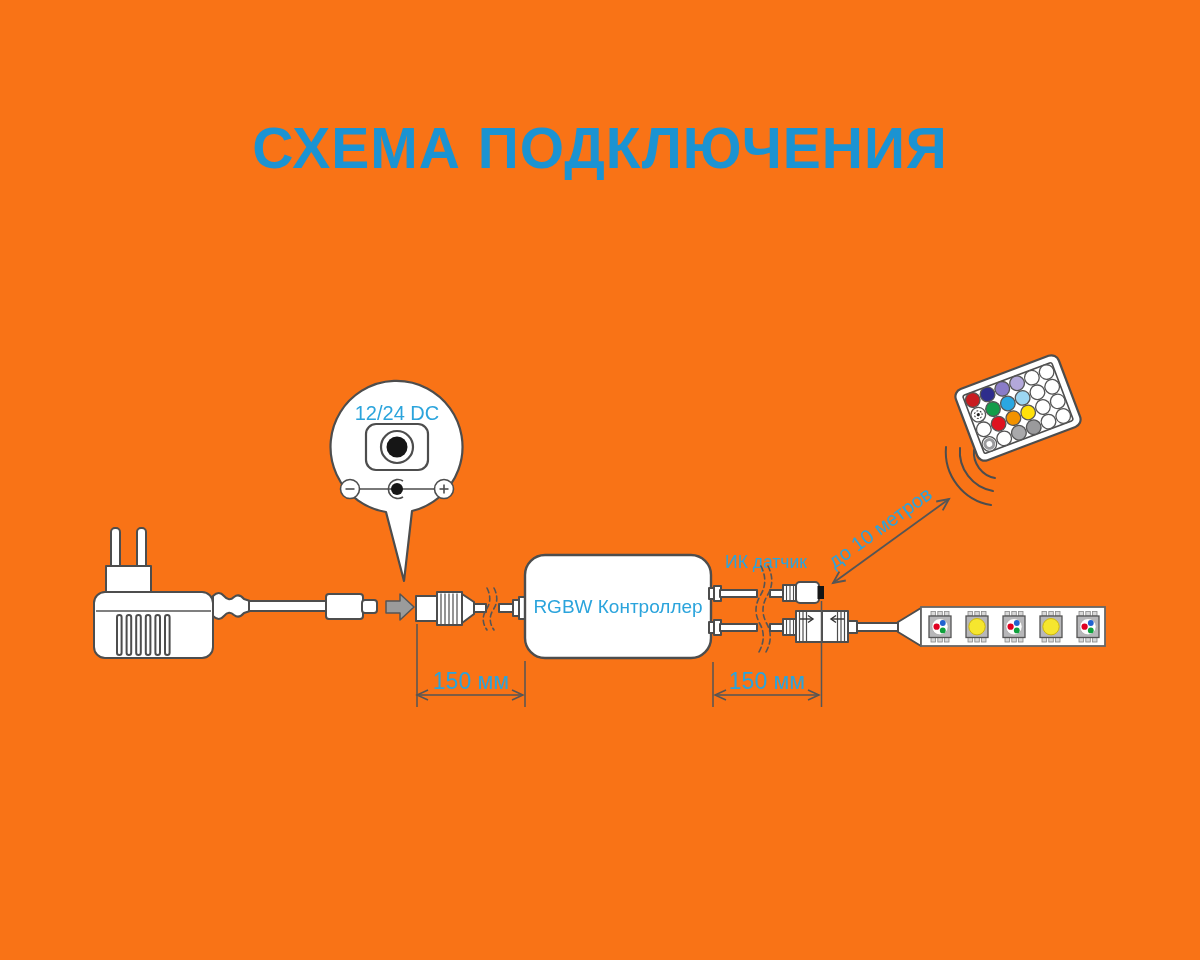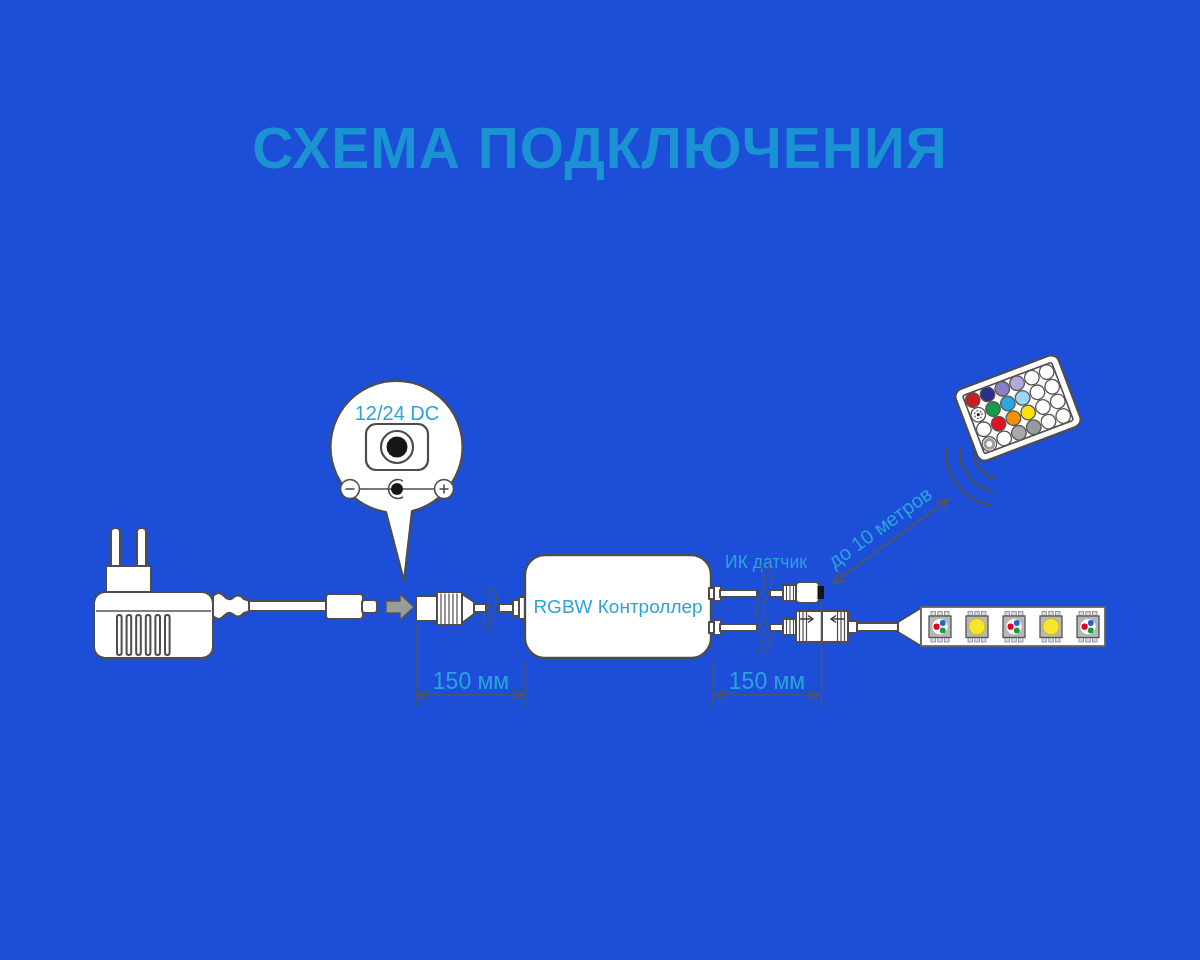--- a/index.html
+++ b/index.html
@@ -1,16 +1,16 @@
 <!DOCTYPE html>
 <html><head>
 <meta charset="utf-8">
 <style>
   html,body{margin:0;padding:0;background:#ffffff;}
-  .stage{position:relative;width:1200px;height:960px;background:#1d4ed8;overflow:hidden;
+  .stage{position:relative;width:1200px;height:960px;background:#f97316;overflow:hidden;
          font-family:"Liberation Sans", sans-serif;}
   svg text{font-family:"Liberation Sans", sans-serif;}
   .ln{stroke:#4d4d4d;stroke-width:2;fill:#ffffff;stroke-linejoin:round;}
   .thin{stroke:#555555;stroke-width:1.5;fill:none;}
 </style>
 </head>
 <body>
 
 <div class="stage">
 <svg width="1200" height="960" viewBox="0 0 1200 960" xmlns="http://www.w3.org/2000/svg">

